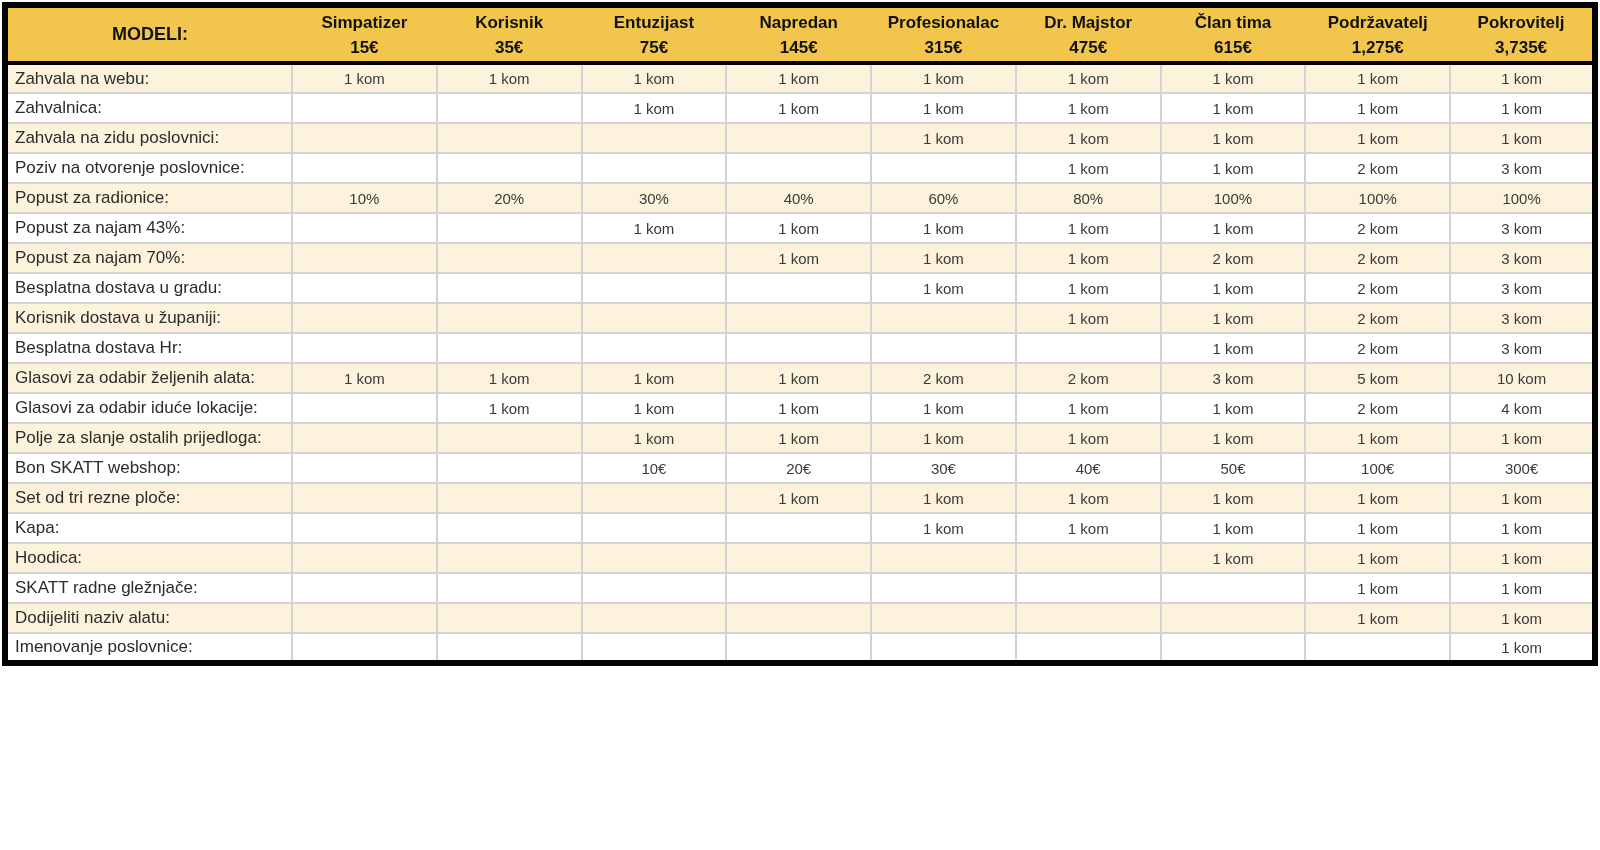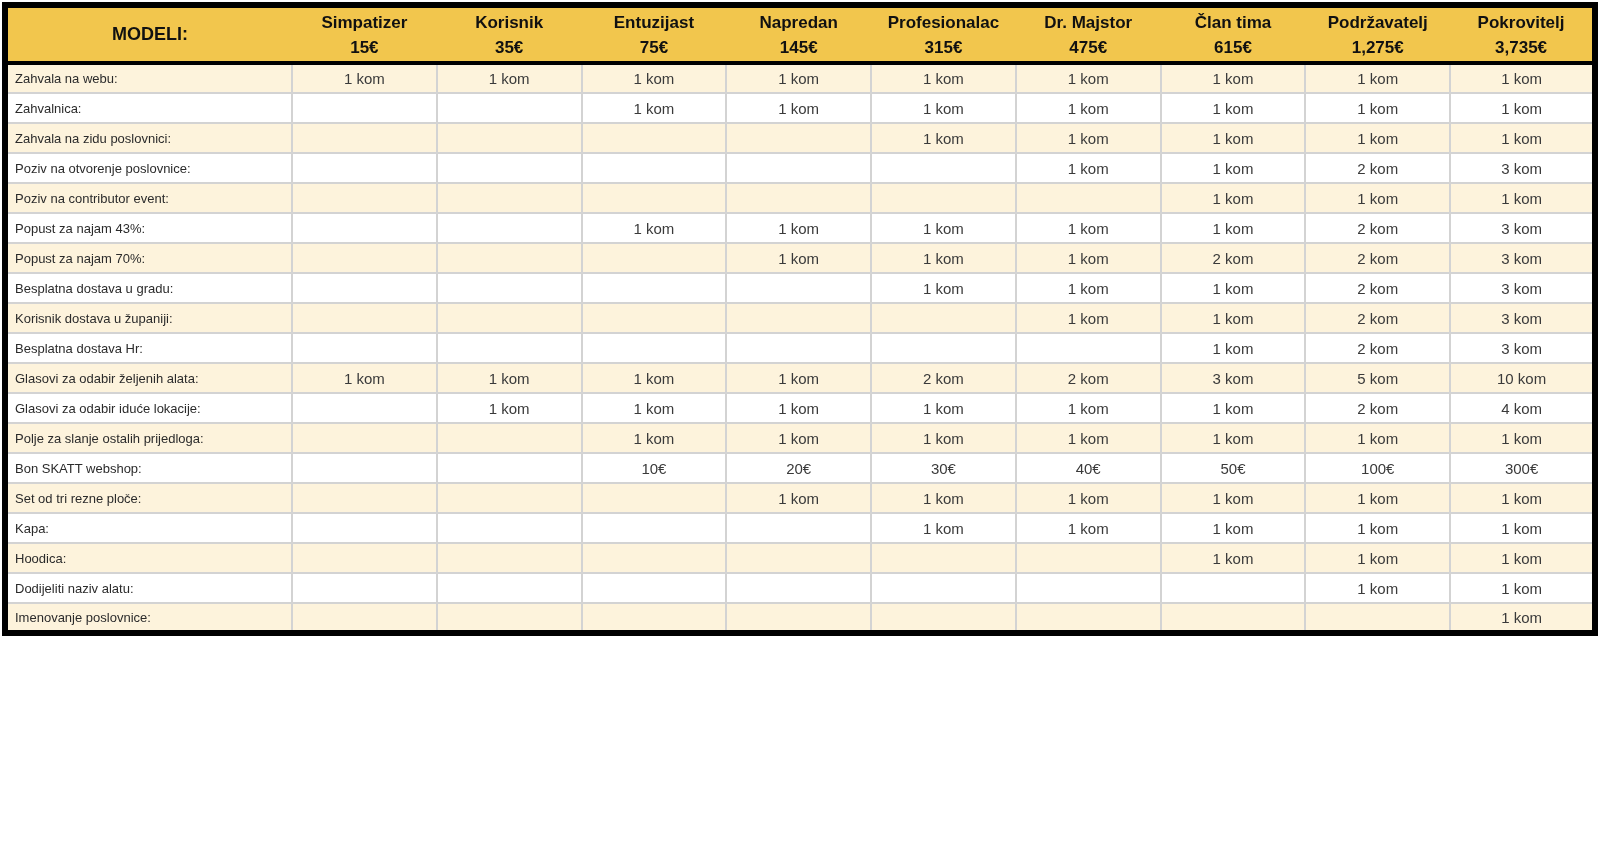--- a/index.html
+++ b/index.html
@@ -50,21 +50,21 @@
     padding:0 6px;
     text-align:center;
     vertical-align:middle;
     white-space:nowrap;
     overflow:hidden;
   }
   tbody tr:nth-child(odd) td{background:var(--stripe-bg);}
   tbody td.label{
     text-align:left;
     color:var(--label-text);
-    font-size:13px;
+    font-size:17px;
     padding-left:7px;
   }
 </style>
 </head>
 <body>
 
 <table class="pricing">
   <colgroup>
     <col class="label-col">
     <col span="9">
@@ -155,30 +155,30 @@
         <td class="val"></td>
         <td class="val"></td>
         <td class="val"></td>
         <td class="val"></td>
         <td class="val">1 kom</td>
         <td class="val">1 kom</td>
         <td class="val">2 kom</td>
         <td class="val">3 kom</td>
       </tr>
       <tr>
-        <td class="label">Poziv na contributor event:</td>
-        <td class="val"></td>
-        <td class="val"></td>
-        <td class="val"></td>
-        <td class="val"></td>
-        <td class="val"></td>
-        <td class="val"></td>
-        <td class="val">1 kom</td>
-        <td class="val">1 kom</td>
-        <td class="val">1 kom</td>
+        <td class="label">Popust za radionice:</td>
+        <td class="val">10%</td>
+        <td class="val">20%</td>
+        <td class="val">30%</td>
+        <td class="val">40%</td>
+        <td class="val">60%</td>
+        <td class="val">80%</td>
+        <td class="val">100%</td>
+        <td class="val">100%</td>
+        <td class="val">100%</td>
       </tr>
       <tr>
         <td class="label">Popust za najam 43%:</td>
         <td class="val"></td>
         <td class="val"></td>
         <td class="val">1 kom</td>
         <td class="val">1 kom</td>
         <td class="val">1 kom</td>
         <td class="val">1 kom</td>
         <td class="val">1 kom</td>
@@ -311,20 +311,32 @@
         <td class="val"></td>
         <td class="val"></td>
         <td class="val"></td>
         <td class="val"></td>
         <td class="val"></td>
         <td class="val">1 kom</td>
         <td class="val">1 kom</td>
         <td class="val">1 kom</td>
       </tr>
       <tr>
+        <td class="label">SKATT radne gležnjače:</td>
+        <td class="val"></td>
+        <td class="val"></td>
+        <td class="val"></td>
+        <td class="val"></td>
+        <td class="val"></td>
+        <td class="val"></td>
+        <td class="val"></td>
+        <td class="val">1 kom</td>
+        <td class="val">1 kom</td>
+      </tr>
+      <tr>
         <td class="label">Dodijeliti naziv alatu:</td>
         <td class="val"></td>
         <td class="val"></td>
         <td class="val"></td>
         <td class="val"></td>
         <td class="val"></td>
         <td class="val"></td>
         <td class="val"></td>
         <td class="val">1 kom</td>
         <td class="val">1 kom</td>

